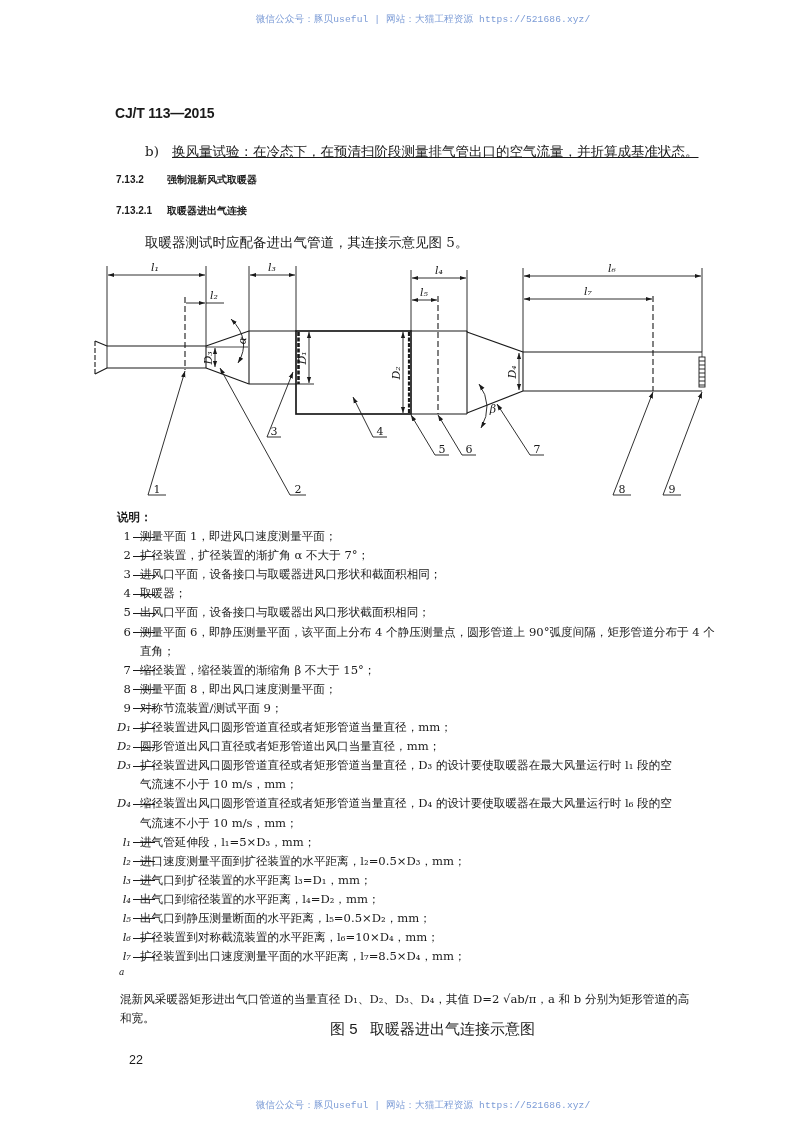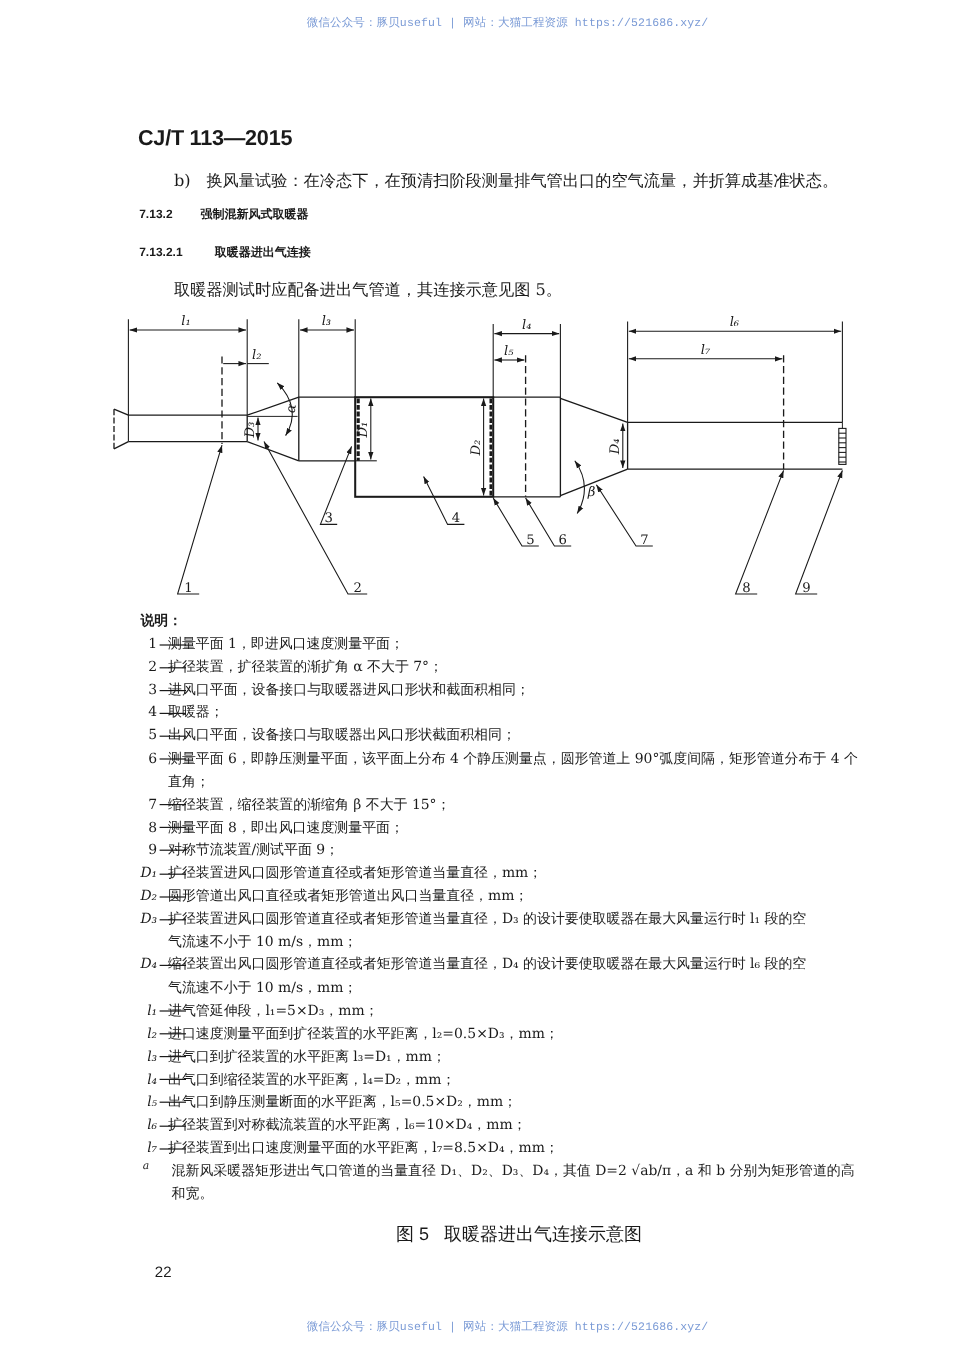--- a/index.html
+++ b/index.html
@@ -1,56 +1,56 @@
 <!DOCTYPE html>
 <html><head>
 <meta charset="utf-8">
 <style>
   html, body { margin:0; padding:0; background:#ffffff; }
   .page { position:relative; width:800px; height:1130px; background:#ffffff; overflow:hidden;
           font-family:"DejaVu Serif", serif; color:#1a1a1a; }
   .t { position:absolute; white-space:nowrap; line-height:1;padding-left:23px; }
   .wm { font-family:"Liberation Mono", "DejaVu Sans Mono", monospace; font-size:9.6px; letter-spacing:0.1px;
         left:0; width:800px; text-align:center; }
-  .hdr { font-family:"Liberation Sans", sans-serif; font-weight:bold; font-size:18px; letter-spacing:-0.2px; }
+  .hdr { font-family:"Liberation Sans", sans-serif; font-weight:bold; font-size:14px; letter-spacing:-0.2px; }
   .body { font-size:13.5px; }
   .h { font-family:"Liberation Sans", sans-serif; font-weight:bold; font-size:10px; }
   svg.diagram { position:absolute; left:0; top:0; }
   svg text { font-family:"DejaVu Serif", serif; fill:#1a1a1a; }
   .dimtxt { font-style:italic; font-size:11px; }
   .calltxt { font-size:11px; }
   .legend { position:absolute; left:0; top:508px; width:636px; font-size:11.6px; }
   .row { position:relative; height:19.1px; line-height:19.1px; }
   .key { position:absolute; left:106px; width:25px; text-align:right; white-space:nowrap; }
   .key.sym { font-style:italic; }
   .dash { position:absolute; left:133px; width:22px; top:9.5px; border-top:1.2px solid #1a1a1a; }
   .txt { position:absolute; left:140px; white-space:nowrap; }
   .ltitle { position:absolute; left:117px; font-weight:bold; }
   .fnmark { position:absolute; left:119px; top:-3px; font-size:9px; font-style:italic; }
-  .fntxt { position:absolute; left:143px; white-space:nowrap; }
+  .fntxt { position:absolute; left:120px; white-space:nowrap;margin-top:24px; }
   .cap { font-family:"Liberation Sans", sans-serif; font-weight:normal; font-size:15px; }
   .pgno { font-family:"Liberation Sans", sans-serif; font-weight:normal; font-size:12.5px; }
 </style>
 </head>
 <body>
 
 <div class="page">
 
   <div class="t wm" style="top:15px;color:#7b9bd6;">微信公众号：豚贝useful | 网站：大猫工程资源 https://521686.xyz/</div>
 
   <div class="t hdr" style="left:92px;top:106px;">CJ/T 113—2015</div>
 
   <div class="t body" style="left:122px;top:145px;">b)</div>
-  <div class="t body" style="left:149px;top:145px;">换风量试验：在冷态下，在预清扫阶段测量排气管出口的空气流量，并折算成基准状态。</div>
+  <div class="t body" style="left:149px;top:145px;text-decoration:underline;">换风量试验：在冷态下，在预清扫阶段测量排气管出口的空气流量，并折算成基准状态。</div>
 
   <div class="t h" style="left:93px;top:175px;">7.13.2</div>
   <div class="t h" style="left:144px;top:175px;">强制混新风式取暖器</div>
 
   <div class="t h" style="left:93px;top:206px;">7.13.2.1</div>
-  <div class="t h" style="left:156px;top:206px;text-align:right;">取暖器进出气连接</div>
+  <div class="t h" style="left:144px;top:206px;text-align:right;">取暖器进出气连接</div>
 
   <div class="t body" style="left:122px;top:236px;">取暖器测试时应配备进出气管道，其连接示意见图 5。</div>
 
   <svg class="diagram" width="800" height="520" viewBox="0 0 800 520">
     <defs>
       <marker id="arr" viewBox="0 0 10 10" refX="10" refY="5" markerWidth="7" markerHeight="7" orient="auto-start-reverse">
         <path d="M0,1.5 L10,5 L0,8.5 z" fill="#1a1a1a"></path>
       </marker>
     </defs>
 

